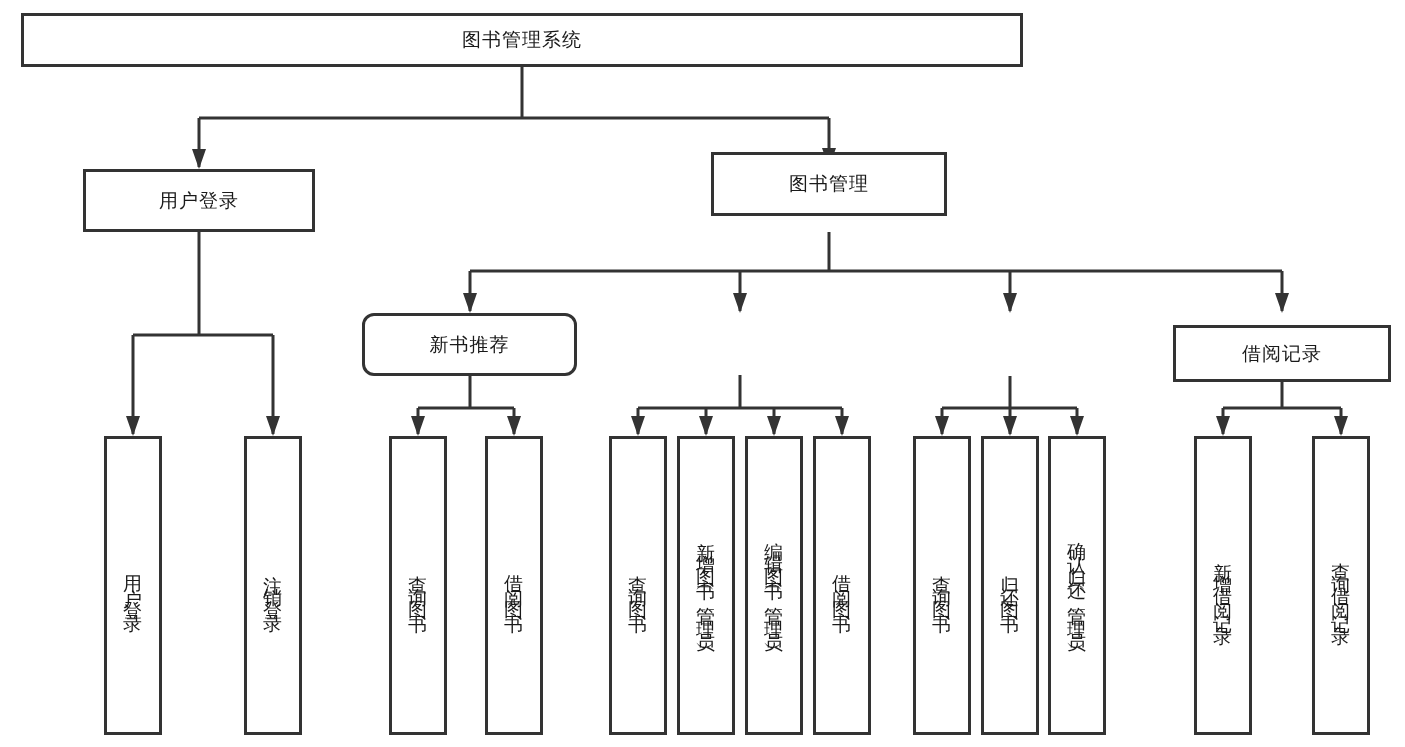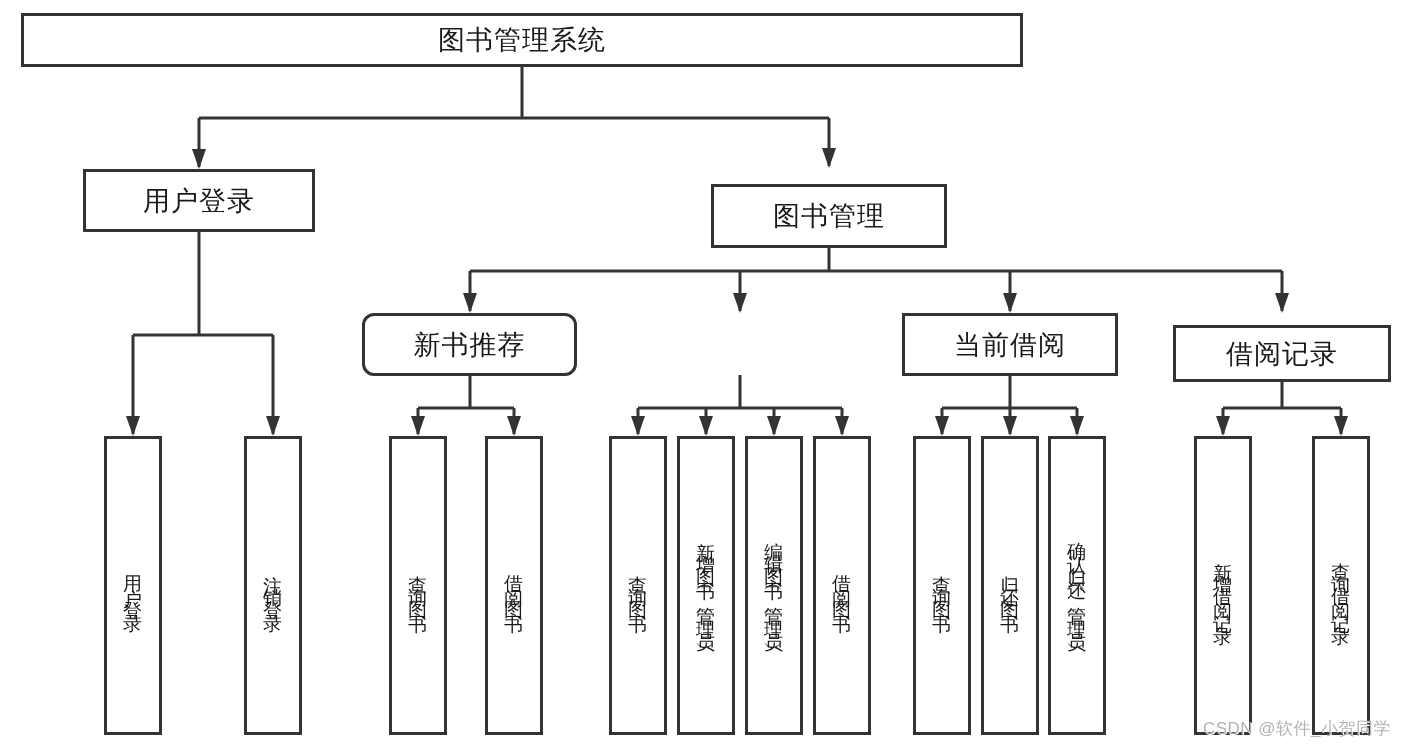--- a/index.html
+++ b/index.html
@@ -18,21 +18,21 @@
     position:absolute;
     box-sizing:border-box;
     border:3px solid #333333;
     background:#ffffff;
     display:flex;
     align-items:center;
     justify-content:center;
     color:#1a1a1a;
   }
   .hnode {
-    font-size:27px;
+    font-size:19px;
     letter-spacing:1px;
     white-space:nowrap;
   }
   .vnode {
     width:58px; height:299px;
     top:436px;
     font-size:19px;
   }
   .vnode .vtext {
     writing-mode:vertical-rl;
@@ -77,29 +77,26 @@
          M1216 416 L1230 416 L1223 436 Z  M1334 416 L1348 416 L1341 436 Z" fill="#333333" stroke="none"></path>
   </svg>
 
   <div class="node hnode" style="left:21px; top:13px; width:1002px; height:54px;">
     <span>图书管理系统</span>
   </div>
 
   <div class="node hnode" style="left:83px; top:169px; width:232px; height:63px;">
     <span>用户登录</span>
   </div>
-  <div class="node hnode" style="left:711px; top:184px; width:236px; height:64px;">
+  <div class="node hnode" style="left:711px; top:152px; width:236px; height:64px;">
     <span>图书管理</span>
   </div>
 
   <div class="node hnode" style="left:362px; top:313px; width:215px; height:63px;border-radius:12px;">
     <span>新书推荐</span>
-  </div>
-  <div class="node hnode" style="left:902px; top:313px; width:216px; height:63px;">
-    <span>当前借阅</span>
   </div>
   <div class="node hnode" style="left:1173px; top:313px; width:218px; height:57px;margin-top:12px;">
     <span>借阅记录</span>
   </div>
 
   <div class="node vnode" style="left:104px;">
     <span class="vtext">用户登录</span>
   </div>
   <div class="node vnode" style="left:244px;">
     <span class="vtext">注销登录</span>
@@ -135,15 +132,14 @@
     <span class="vtext">确认归还（管理员）</span>
   </div>
 
   <div class="node vnode" style="left:1194px;">
     <span class="vtext">新增借阅记录</span>
   </div>
   <div class="node vnode" style="left:1312px;">
     <span class="vtext">查询借阅记录</span>
   </div>
 
-  <div class="watermark">CSDN @软件_小贺同学</div>
 
 </div>
 
 </body></html>

